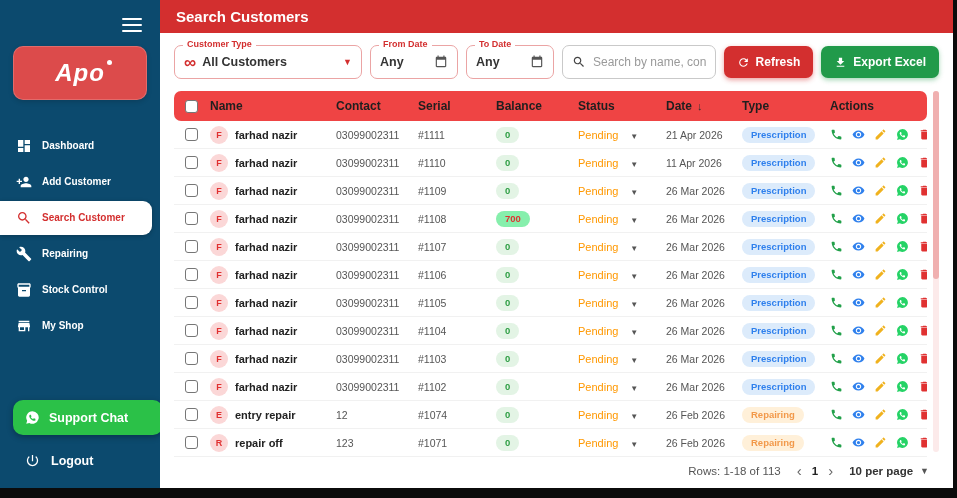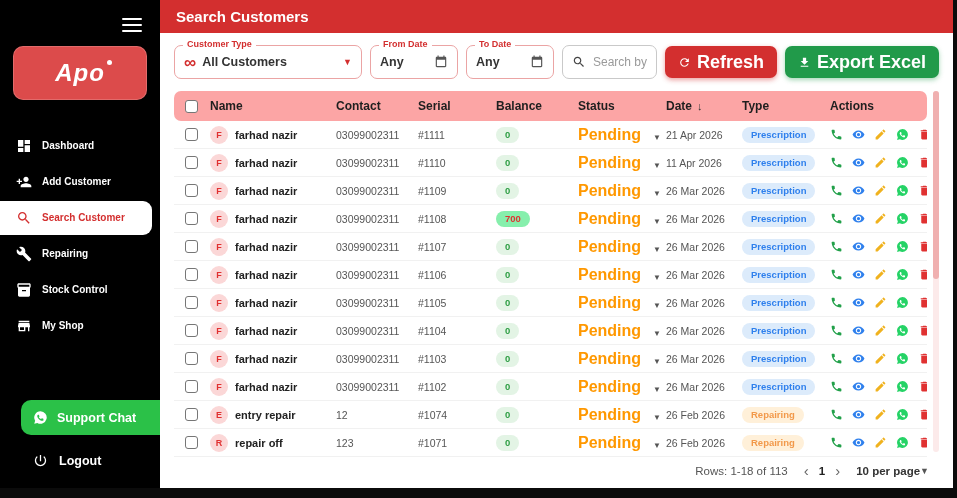--- a/index.html
+++ b/index.html
@@ -2,38 +2,38 @@
 <html><head>
 <meta charset="utf-8">
 <style>
   * { margin:0; padding:0; box-sizing:border-box; }
   html,body { width:957px; height:498px; background:#0b0b0b; overflow:hidden;
               font-family:"Liberation Sans", sans-serif; }
   .frame { position:absolute; top:0; left:0; width:953px; height:488px;
            background:#fff; display:flex; overflow:hidden; }
 
   
-  .sidebar { width:160px; background:#000000; color:#fff; display:flex;
+  .sidebar { width:160px; background:#0c4a6e; color:#fff; display:flex;
              flex-direction:column; flex-shrink:0; }
   .hamburger { align-self:flex-end; margin:14px 18px 0 0; width:20px; cursor:pointer; }
   .hamburger span { display:block; height:2.5px; background:#fff; border-radius:2px; margin:3.5px 0; }
   .logo-card { margin:10px 13px 0; height:54px; background:#dc4b4b; border-radius:10px;
                display:flex; align-items:center; justify-content:center;
                box-shadow: inset 0 0 0 1px rgba(255,255,255,.18), 0 2px 5px rgba(0,0,0,.15); }
   .logo-text { font-size:24px; font-weight:bold; font-style:italic; letter-spacing:1px; position:relative; }
   .logo-text::after { content:""; position:absolute; top:1px; right:-7px; width:5px; height:5px;
                       border-radius:50%; background:#fff; }
   .nav { margin-top:28px; display:flex; flex-direction:column; }
   .nav-item { display:flex; align-items:center; gap:10px; padding:9px 10px 9px 16px;
               margin:1px 8px 1px 0; border-radius:0 9px 9px 0; font-size:10px;
               font-weight:bold; color:#fff; cursor:pointer; white-space:nowrap; }
   .nav-item.active { background:#fff; color:#d32f2f; box-shadow:0 1px 4px rgba(0,0,0,.25); }
   .nav-icon { width:16px; height:16px; display:inline-flex; flex-shrink:0; }
   .nav-icon svg { width:16px; height:16px; display:block; }
-  .sidebar-bottom { margin-top:auto; padding:0 17px 12px; }
+  .sidebar-bottom { margin-top:auto; padding:0 9px 12px; }
   .support-chat { margin:0 6px 10px 4px; width:150px; background:#2bc148; border:none;
                   color:#fff; font-weight:bold; font-size:12.5px; padding:10px 12px;
                   border-radius:10px; display:flex; align-items:center; gap:9px;
                   cursor:pointer; font-family:inherit; box-shadow:0 2px 6px rgba(0,0,0,.3); }
   .support-chat .icon svg { width:15px; height:15px; display:block; }
   .logout { display:flex; align-items:center; gap:11px; padding:8px 16px;
             font-size:12.5px; font-weight:bold; cursor:pointer; }
   .logout .icon svg { width:15px; height:15px; display:block; }
 
   
@@ -55,66 +55,66 @@
   .inf-icon { color:#d32f2f; font-size:17px; font-weight:bold; line-height:1; }
   .caret { color:#d32f2f; font-size:9px; margin-left:auto; }
   .cal-icon { color:#555; } .cal-icon svg { width:14px; height:14px; display:block; }
   .searchbox { flex:1; height:34px; border:1px solid #c9c9c9; border-radius:7px;
                display:flex; align-items:center; padding:0 9px; gap:7px; min-width:0; }
   .searchbox .icon { color:#444; } .searchbox .icon svg { width:14px; height:14px; display:block; }
   .searchbox input { border:none; outline:none; flex:1; font-size:12px; color:#333;
                      font-family:inherit; min-width:0; background:transparent; }
   .searchbox input::placeholder { color:#9a9a9a; }
   .btn { height:32px; border:none; border-radius:7px; color:#fff; font-weight:bold;
-         font-size:18px; display:flex; align-items:center; gap:6px; padding:0 13px;
+         font-size:12px; display:flex; align-items:center; gap:6px; padding:0 13px;
          cursor:pointer; font-family:inherit; flex-shrink:0;text-align:center; }
   .btn svg { width:13px; height:13px; display:block; }
   .btn.red { background:#d32f2f; box-shadow:0 2px 5px rgba(211,47,47,.45); }
   .btn.green { background:#219a4a; box-shadow:0 2px 5px rgba(33,154,74,.4); }
 
   
   .table { position:relative; flex:1; padding-right:12px; min-height:0; }
   .grid-row { display:grid; grid-template-columns:34px 126px 82px 78px 82px 88px 76px 88px 1fr;
               align-items:center; }
-  .thead { background:#fca5a5; border-radius:7px; height:30px; font-size:12px;
+  .thead { background:#ef4444; border-radius:7px; height:30px; font-size:12px;
            font-weight:bold; color:#1f1f1f; }
   .trow { height:28px; border-bottom:1px solid #f1f1f1; font-size:10.5px; color:#555; }
   .cell { padding:0 2px; overflow:hidden; white-space:nowrap; }
   .checkbox { width:13px; height:13px; border:1.5px solid #767676; border-radius:3px;
               display:inline-block; margin-left:9px; background:#fff; cursor:pointer; vertical-align:middle; }
   .name-cell { display:flex; align-items:center; }
   .avatar { width:18px; height:18px; border-radius:50%; background:#fbd7d7; color:#e03131;
             font-size:9px; font-weight:bold; display:inline-flex; align-items:center;
             justify-content:center; margin-right:7px; flex-shrink:0; }
   .name { font-weight:bold; color:#222; font-size:11px; }
   .badge { display:inline-block; padding:2.5px 9px; border-radius:9px; font-size:9.5px; font-weight:bold; }
   .badge.b-green { background:#e3f4e5; color:#2e9e44; }
   .badge.b-red   { background:#86efac; color:#e03131; }
   .badge.t-blue  { background:#dcebfb; color:#2f80ed; }
   .badge.t-orange{ background:#fff0d9; color:#f2994a; }
   .status-cell { cursor:pointer; }
-  .status { color:#ff9800; font-weight:bold; font-size:16px; }
+  .status { color:#ff9800; font-weight:normal; font-size:11px; }
   .caret-sm { color:#555; font-size:8px; margin-left:9px; }
   .sort { margin-left:5px; font-size:11px; color:#333; }
   .actions { display:flex; gap:9px; align-items:center; }
   .act { width:13px; height:13px; cursor:pointer; display:inline-flex; }
   .act svg { width:13px; height:13px; display:block; }
   .act.phone { color:#21a049; } .act.eye { color:#2f80ed; } .act.edit { color:#f0b21e; }
   .act.wa { color:#25d366; }   .act.del { color:#e03131; }
   .scrollbar { position:absolute; right:0; top:0; bottom:4px; width:6px;
                background:#fceaea; border-radius:3px; cursor:pointer; }
   .scrollbar .thumb { width:6px; height:52%; background:#f0b0b0; border-radius:3px; }
 
   
   .tfooter { display:flex; align-items:center; justify-content:flex-end; gap:16px;
              padding:7px 10px 6px; font-size:11.5px; color:#555; flex-shrink:0; }
   .pg-group { display:flex; align-items:center; gap:10px; }
   .pg-btn { font-size:15px; color:#666; cursor:pointer; line-height:1; }
   .pg-num { font-weight:bold; color:#222; cursor:pointer; }
-  .per-page { display:flex; gap:0; align-items:center; cursor:pointer;
+  .per-page { display:flex; gap:7px; align-items:center; cursor:pointer;
               font-weight:bold; color:#333; }
   .per-page .caret { color:#555; }
 </style>
 </head>
 <body>
 
 <div class="frame">
 
   <aside class="sidebar">
     <div class="hamburger">

